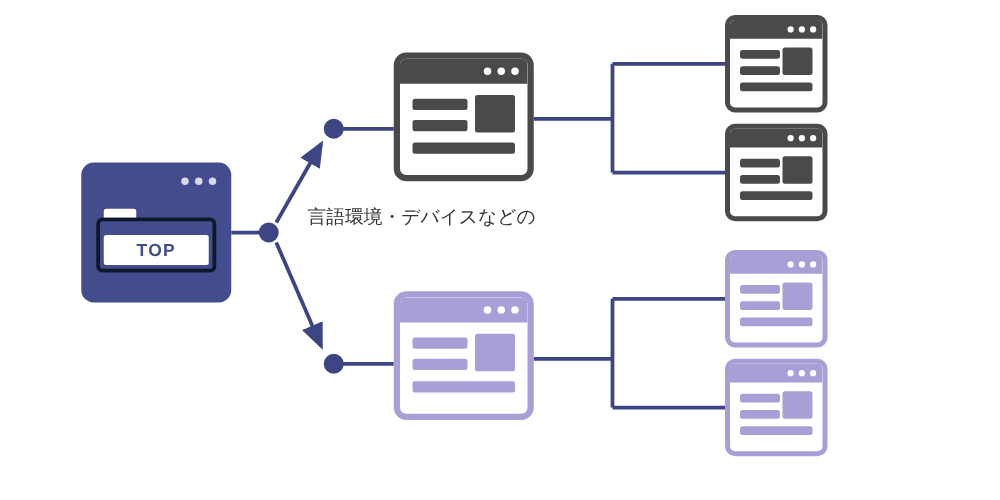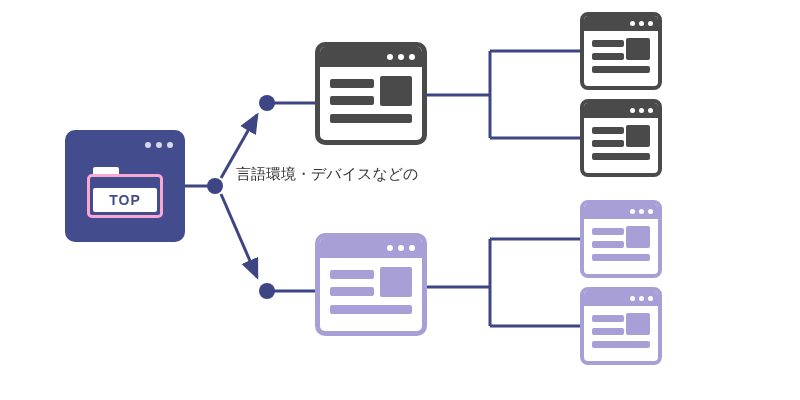--- a/index.html
+++ b/index.html
@@ -68,22 +68,22 @@
     background: var(--c);
   }
   .top-node .titlebar { height: 20px; gap: 5px; padding-right: 7px; }
   .top-node .dot { width: 6px; height: 6px; background: #d7d9e8; }
   .top-node .content {
     height: calc(100% - 20px);
     display: flex; align-items: center; justify-content: center;
   }
   .folder {
     position: relative;
-    width: 76px; height: 44px;
-    border: 3px solid #f9a8d4;
+    width: 96px; height: 44px;
+    border: 3px solid #0f172a;
     border-radius: 5px;
   }
   .folder::before {
     content: "";
     position: absolute;
     top: -10px; left: 3px;
     width: 26px; height: 7px;
     background: #ffffff;
     border-radius: 2px 2px 0 0;
   }
@@ -103,21 +103,21 @@
   .pos-branch-dark   { left: 315px; top: 42px;  }
   .pos-branch-purple { left: 315px; top: 233px; }
   .pos-leaf-dark-1   { left: 580px; top: 12px;  }
   .pos-leaf-dark-2   { left: 580px; top: 99px;  }
   .pos-leaf-purple-1 { left: 580px; top: 200px; }
   .pos-leaf-purple-2 { left: 580px; top: 287px; }
 
   
   .annotation {
     position: absolute;
-    left: 236px; top: 162px;
+    left: 246px; top: 162px;
     font-size: 15px;
     line-height: 23px;
     color: #333333;
   }
 </style>
 </head>
 <body>
 
 <div class="canvas">
 

